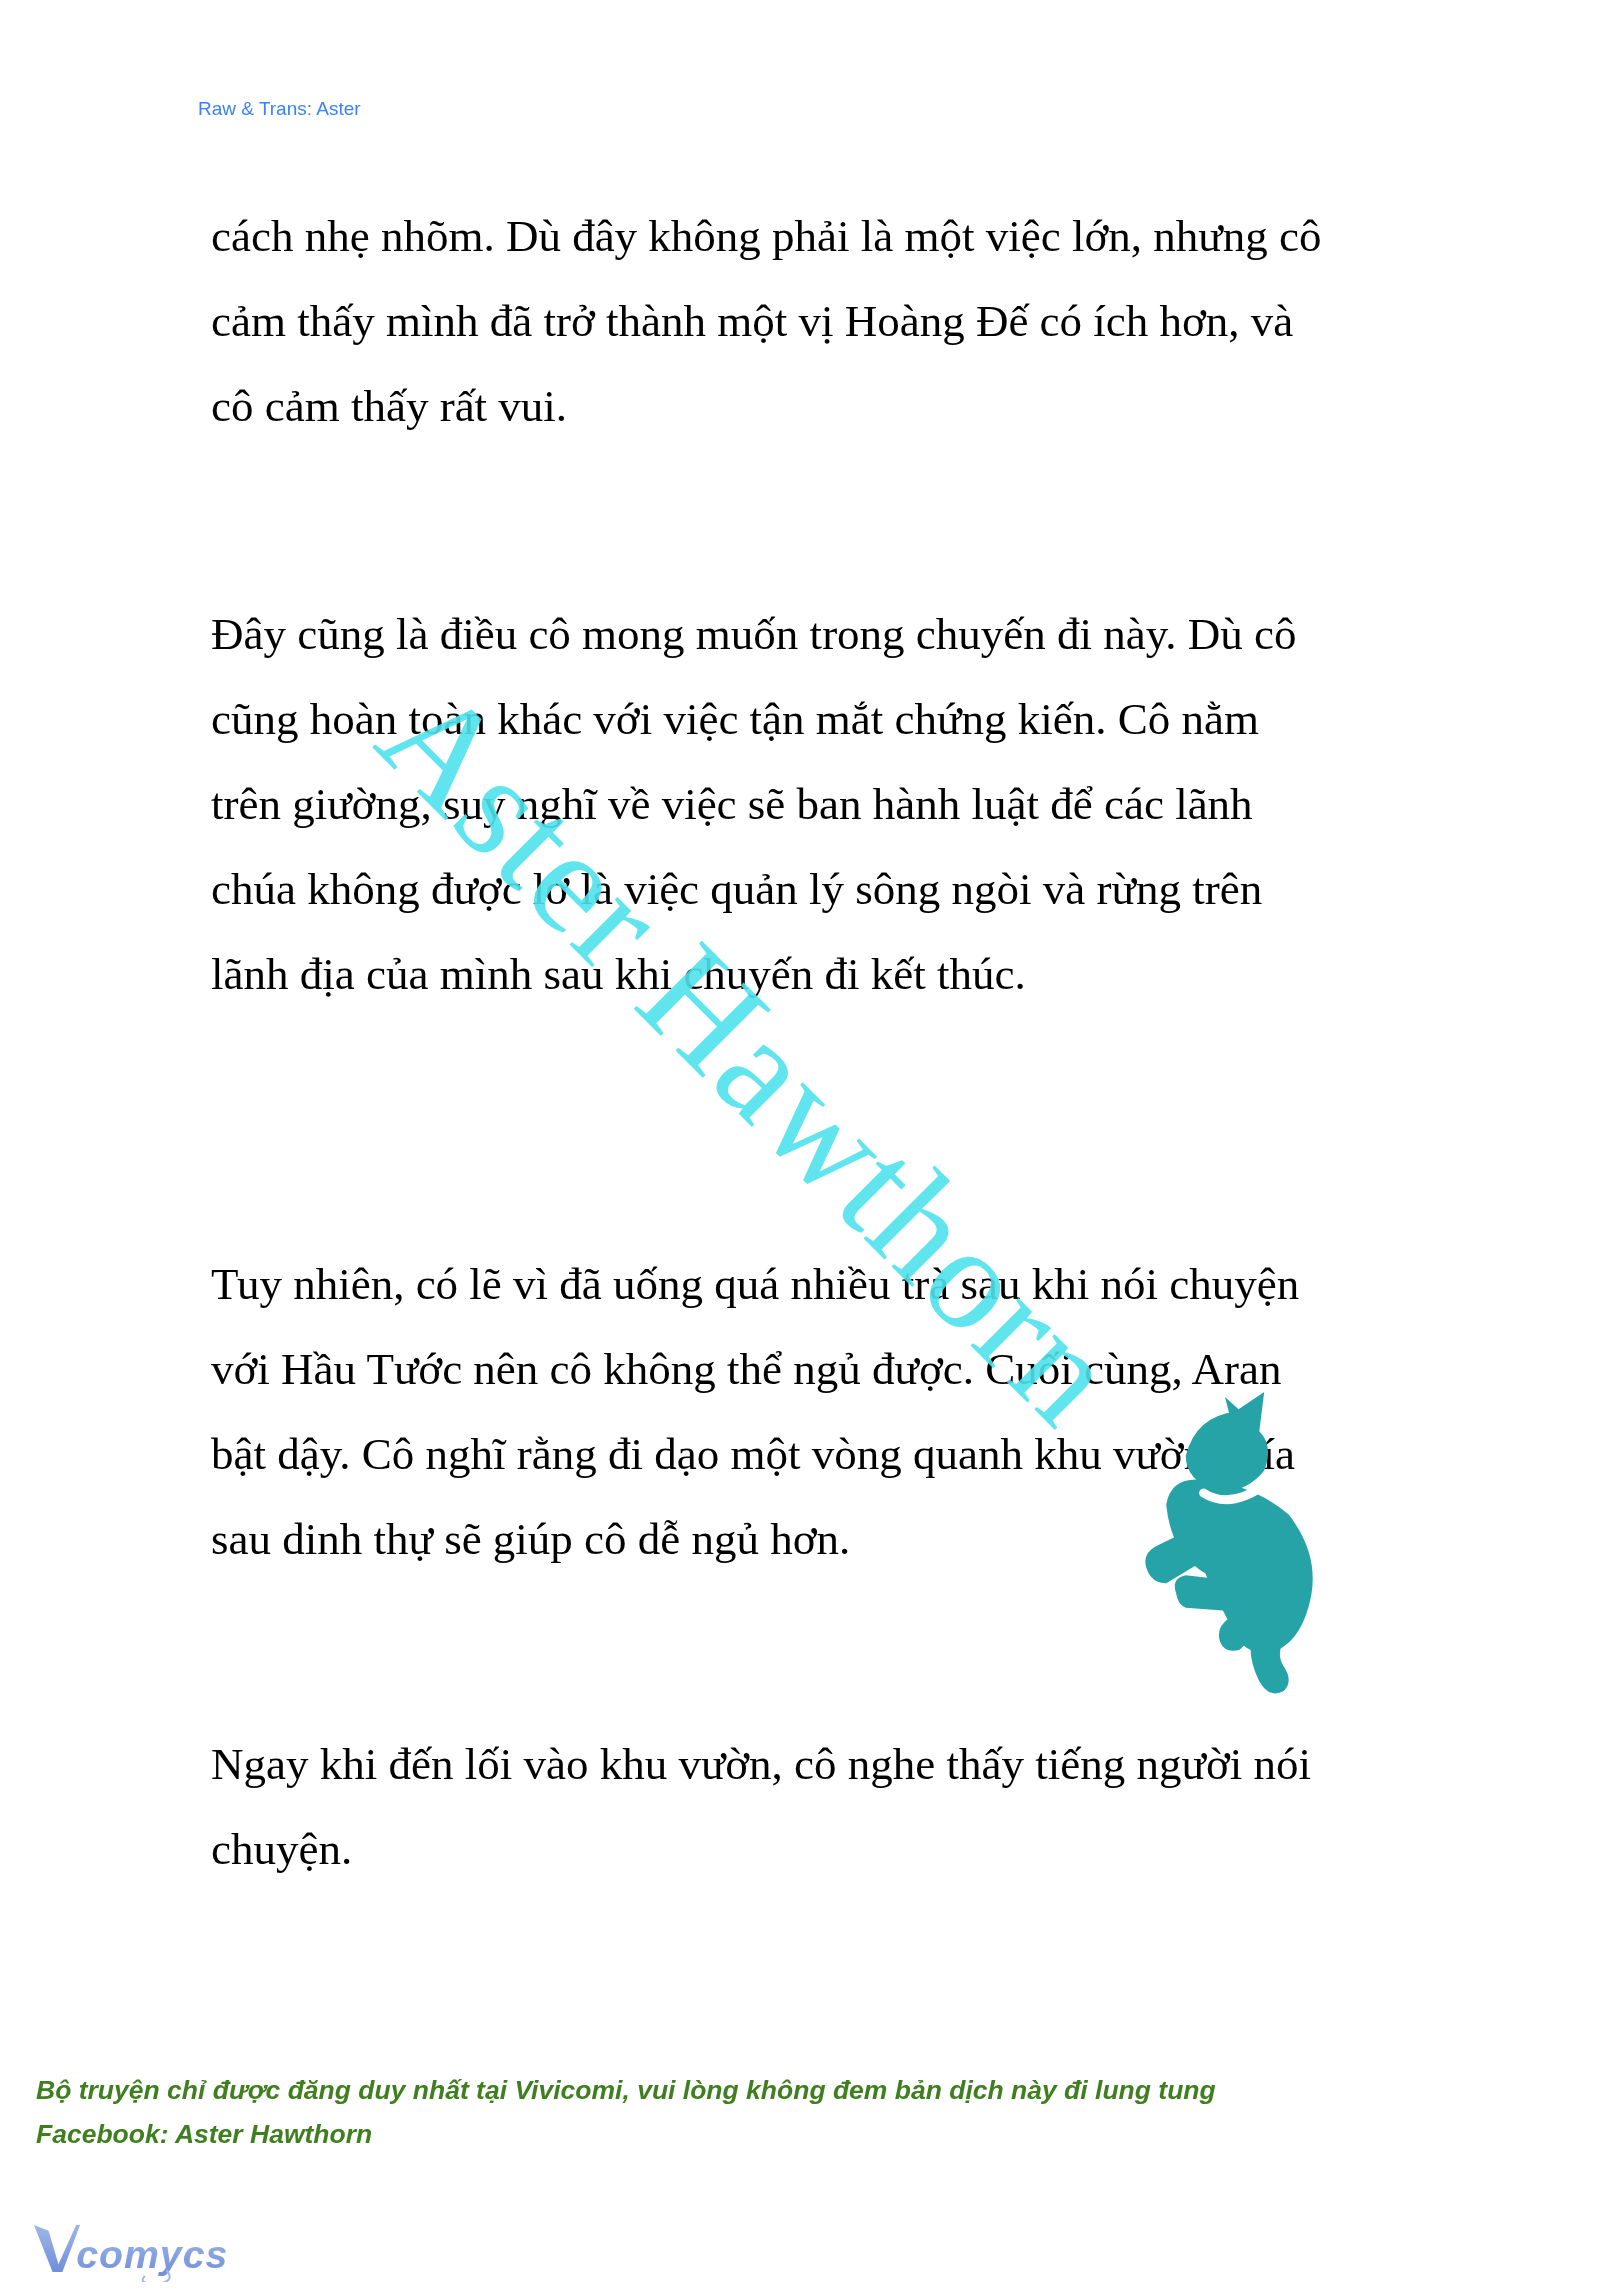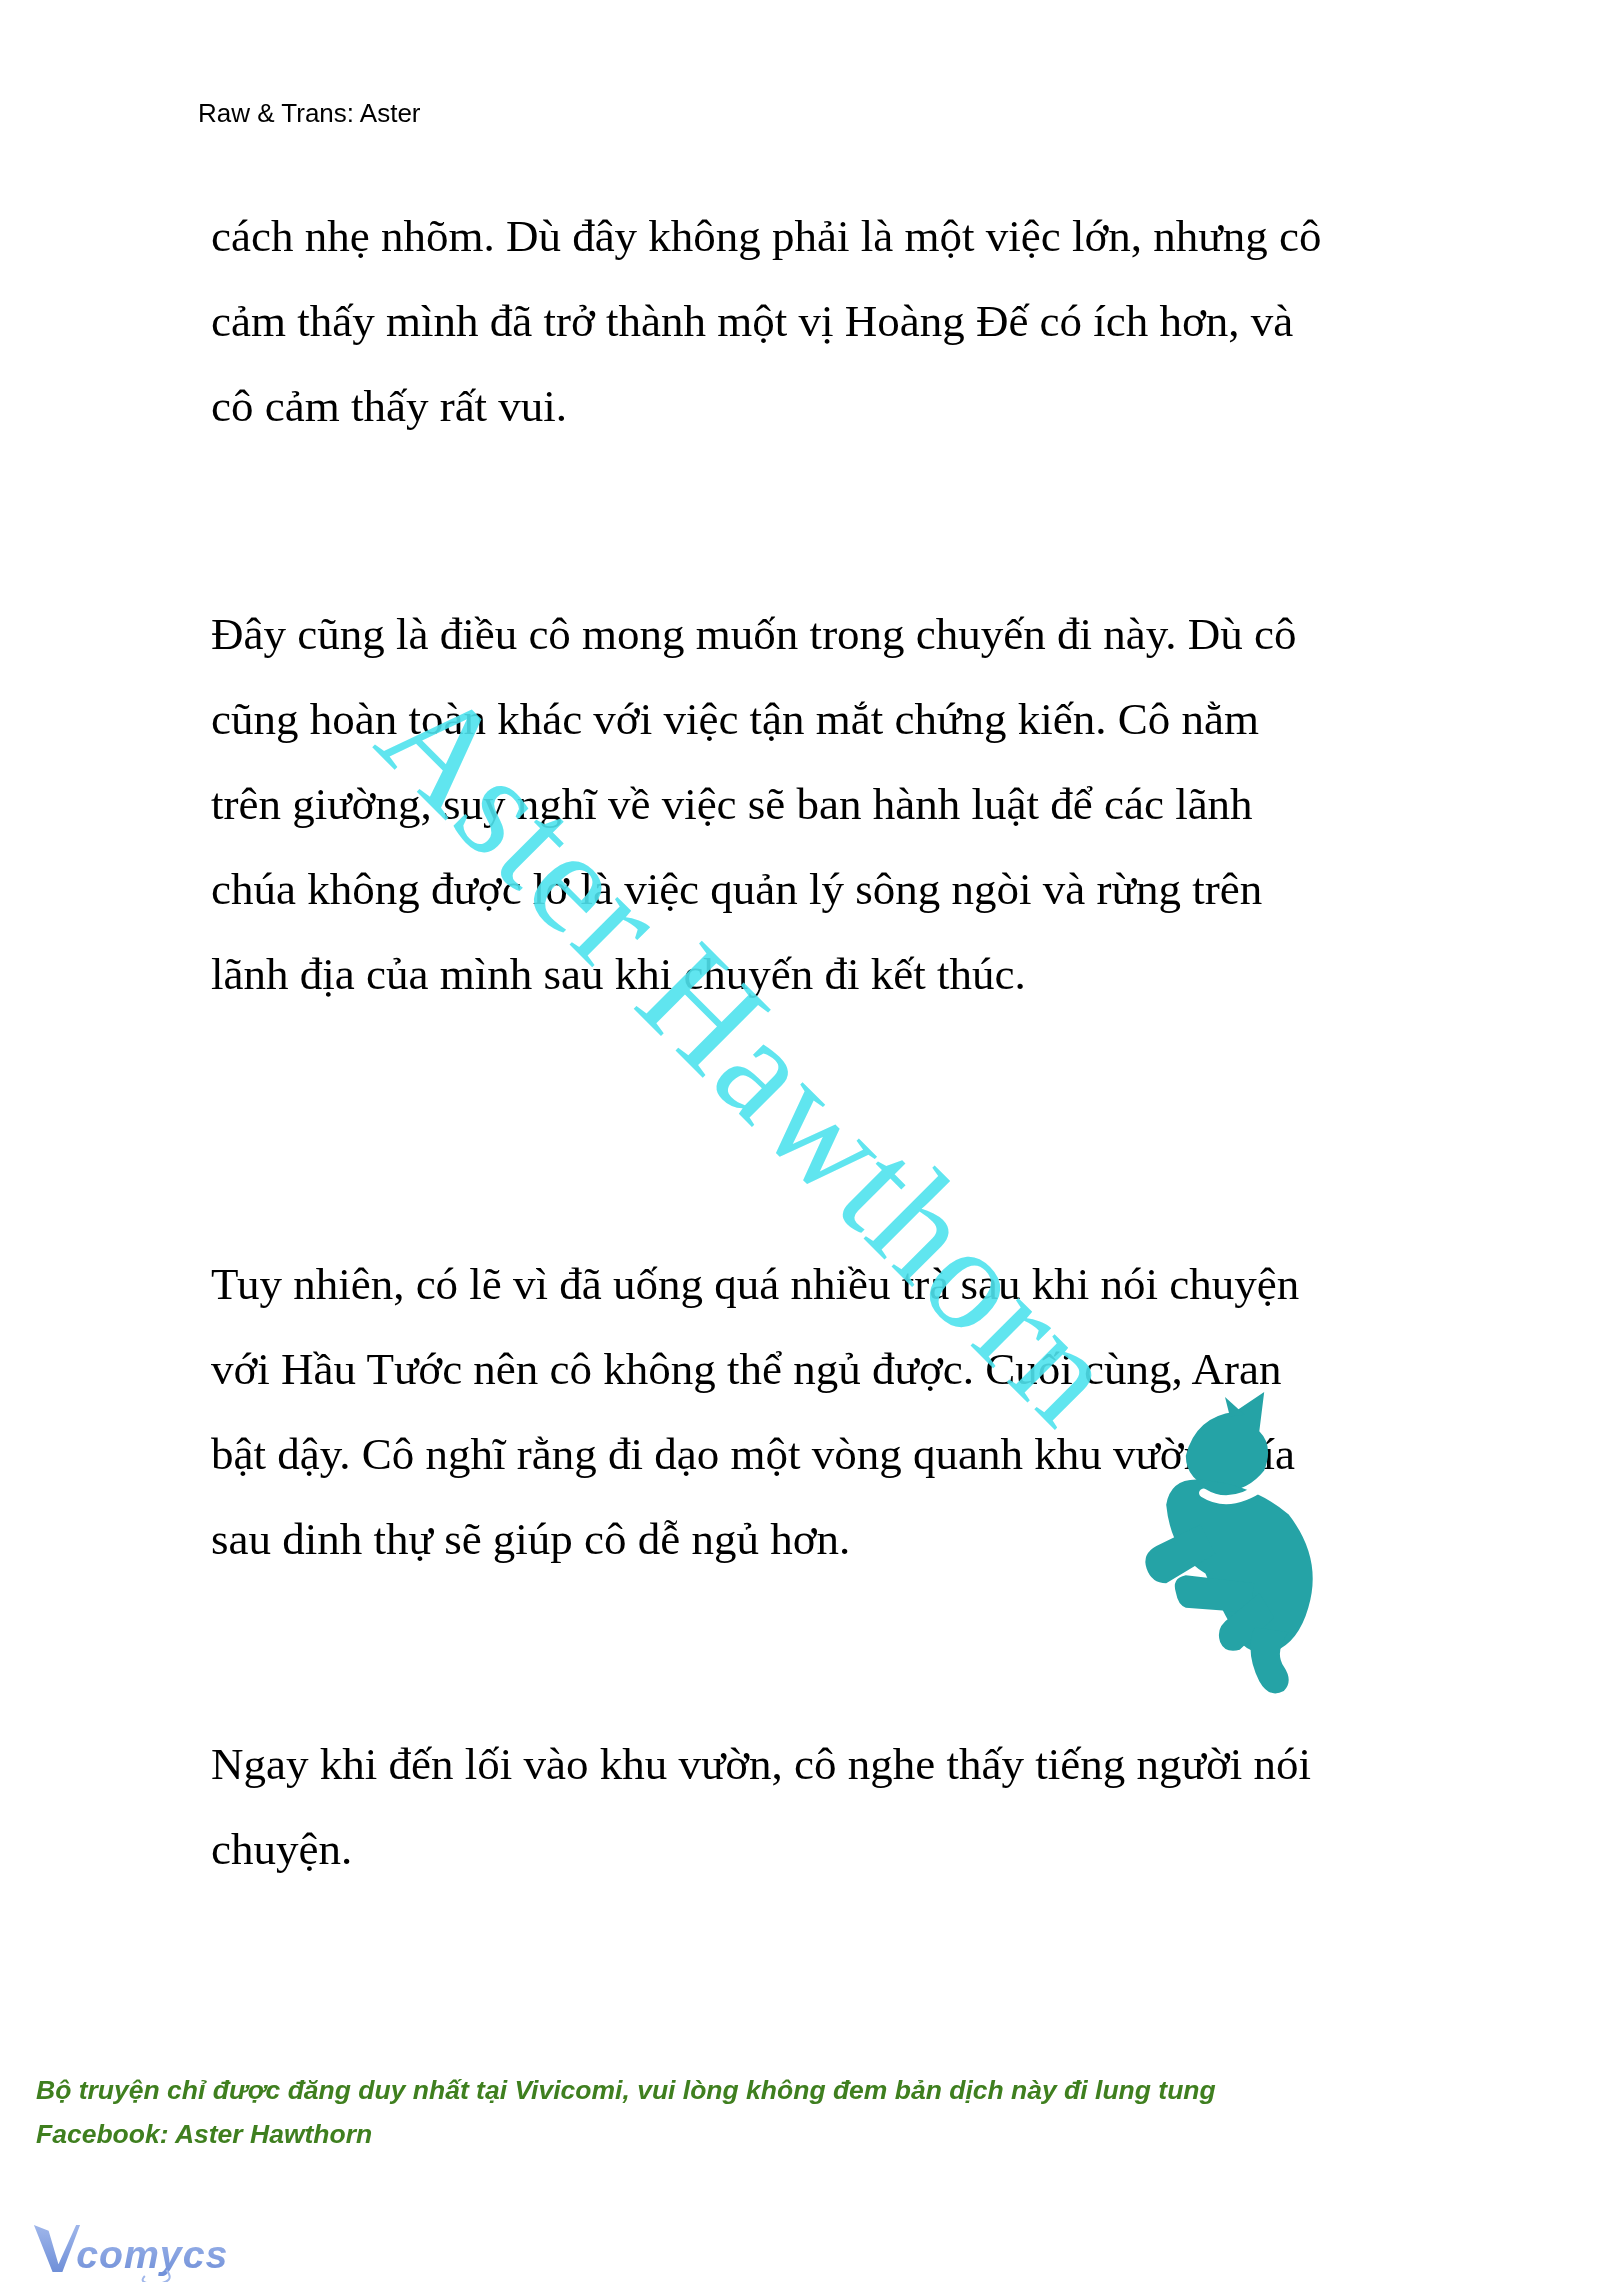--- a/index.html
+++ b/index.html
@@ -1,17 +1,17 @@
 <!DOCTYPE html>
 <html><head>
 <meta charset="utf-8">
 <style>
   html, body { margin:0; padding:0; background:#ffffff; }
   body { width:1621px; height:2293px; position:relative; overflow:hidden; }
-  .header { position:absolute; left:198px; top:98px; font-family:"Liberation Sans", sans-serif; font-size:26px; color:#000000; }
+  .header { position:absolute; left:198px; top:98px; font-family:"Liberation Sans", sans-serif; font-size:19px; color:#3b82f6; }
   .para { position:absolute; left:198px; width:1274px; font-family:"Liberation Serif", serif; font-size:45px; line-height:85px; color:#000; margin:13px; }
   .para .line { display:block; white-space:nowrap; }
   .watermark { position:absolute; left:137px; top:970px; width:1225px; font-family:"Liberation Serif", serif; font-size:147px; color:#4fe3ee; white-space:nowrap; transform:rotate(45deg); transform-origin:center; opacity:0.9; letter-spacing:2px; pointer-events:none; text-align:center; }
   .cat { position:absolute; left:1127px; top:1387px; width:196px; height:314px; }
   .footer { position:absolute; left:0; width:1621px; top:2068px; text-align:left; font-family:"Liberation Sans", sans-serif; font-style:italic; font-weight:bold; font-size:26.5px; color:#3f7f1f; line-height:44px;margin-left:36px; }
   .footer .fl { display:block; }
   .logo { position:absolute; left:29px; top:2213px; width:216px; height:69px; }
 </style>
 </head>
 <body>

